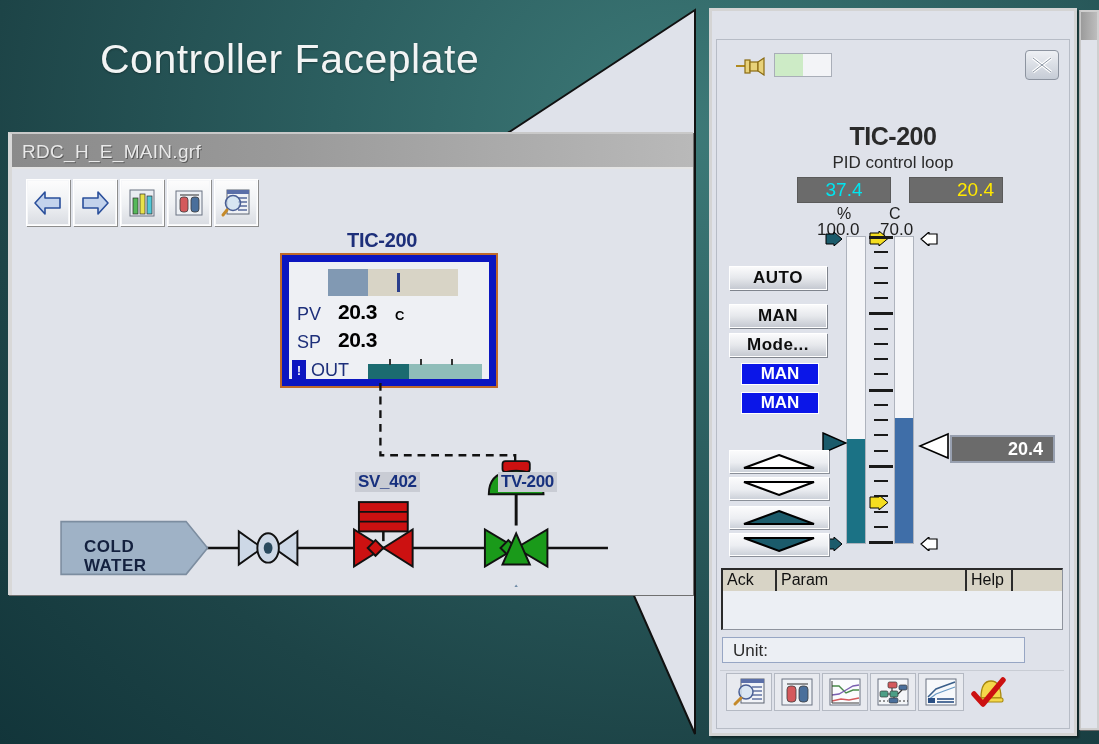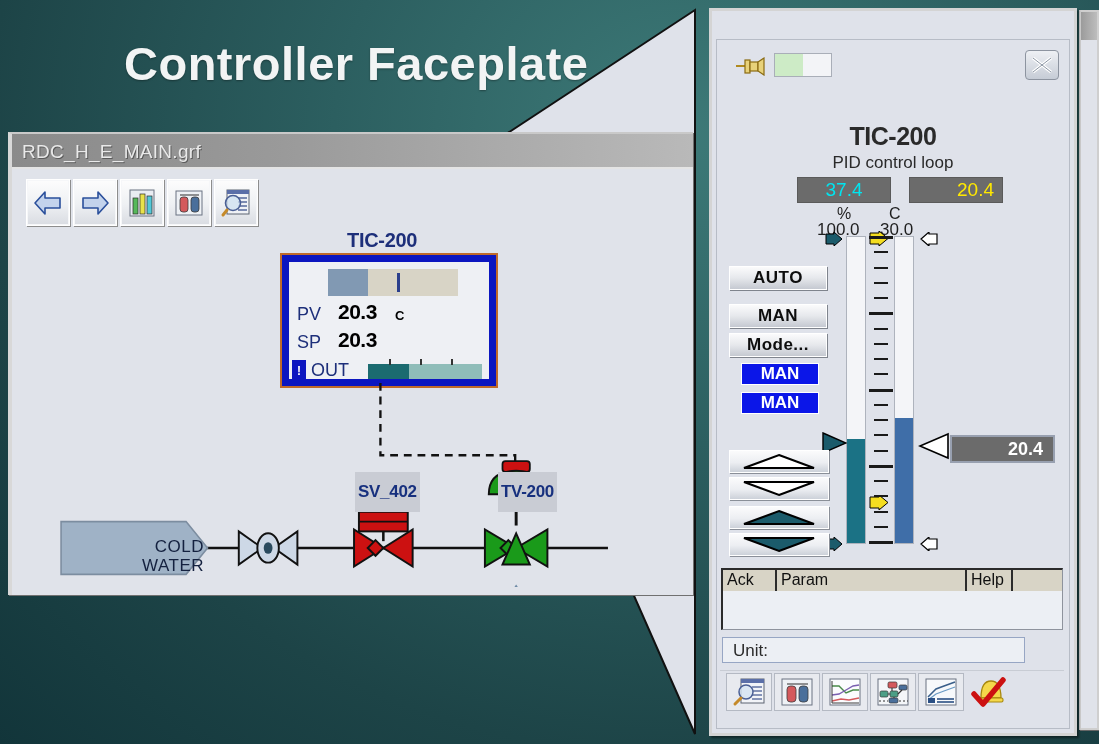--- a/index.html
+++ b/index.html
@@ -7,22 +7,22 @@
     width: 1099px; height: 744px; overflow: hidden;
     font-family: "Liberation Sans", sans-serif;
   }
   body {
     position: relative;
     background: radial-gradient(ellipse at 62% 18%, #3d7a78 0%, #2c5f60 36%, #1d4447 72%, #12353a 100%);
   }
 
   
   #slide-title {
-    position: absolute; left: 124px; top: 36px;
-    font-size: 47px; font-weight: 700; color: #f2f4f4;
+    position: absolute; left: 100px; top: 36px;
+    font-size: 41px; font-weight: 400; color: #f2f4f4;
     letter-spacing: 0.5px; white-space: nowrap;
     text-shadow: 0 1px 2px rgba(0,0,0,.35);
   }
 
   
   #callout {
     position: absolute; left: 455px; top: 0px;
     width: 250px; height: 744px;
   }
   #callout-text {
@@ -120,26 +120,26 @@
     background: #1b6b70;
   }
   .ctrl-outbar-tick {
     position: absolute; top: -5px; width: 2px; height: 6px; background: #333;
   }
 
   
   #pid { position: absolute; left: 0; top: 0; right: 0; bottom: 0; }
   .pid-tag {
     position: absolute; font-size: 17px; font-weight: bold; color: #17307e;
-    background: #c9ccd4; padding: 10px 3px; letter-spacing: -0.3px;
+    background: #c9ccd4; padding: 0 3px; letter-spacing: -0.3px;
   }
   #coldwater-label {
     position: absolute; left: 62px; top: 365px;
-    width: 120px; text-align: right;
-    font-size: 17px; font-weight: normal; color: #14213f;
+    width: 120px; text-align: left;
+    font-size: 17px; font-weight: bold; color: #14213f;
     line-height: 19px; letter-spacing: 0.5px;
   }
 
   
   #fp-back {
     position: absolute; left: 1079px; top: 10px;
     width: 20px; height: 720px;
     background: #e0e3ea;
     border: 2px solid #cfcfcf;
     box-shadow: 1px 1px 0 #666;
@@ -457,21 +457,21 @@
 
     <div id="fp-loop-tag">TIC-200</div>
     <div id="fp-loop-desc">PID control loop</div>
 
     <div class="fp-valbox" id="fp-val-pv">37.4</div>
     <div class="fp-valbox" id="fp-val-sp">20.4</div>
 
     <div class="fp-unit-label" style="left:120px;">%</div>
     <div class="fp-unit-label" style="left:172px;">C</div>
     <div class="fp-range-top" style="left:100px;">100.0</div>
-    <div class="fp-range-top" style="left:163px;">30.0</div>
+    <div class="fp-range-top" style="left:163px;">70.0</div>
     <div class="fp-range-bot" style="left:113px;">0.0</div>
     <div class="fp-range-bot" style="left:167px;">0.0</div>
 
     <svg style="position:absolute;left:108px;top:192px;" width="18" height="14" viewBox="0 0 18 14">
       <polygon points="1,2 9,2 9,0 17,7 9,14 9,12 1,12" fill="#1b5b6b" stroke="#000" stroke-width="1"></polygon>
     </svg>
     <svg style="position:absolute;left:152px;top:191px;" width="20" height="15" viewBox="0 0 20 15">
       <polygon points="1,2 10,2 10,0 19,7.5 10,15 10,13 1,13" fill="#f4dd20" stroke="#000" stroke-width="1"></polygon>
     </svg>
     <svg style="position:absolute;left:203px;top:192px;" width="18" height="14" viewBox="0 0 18 14">

